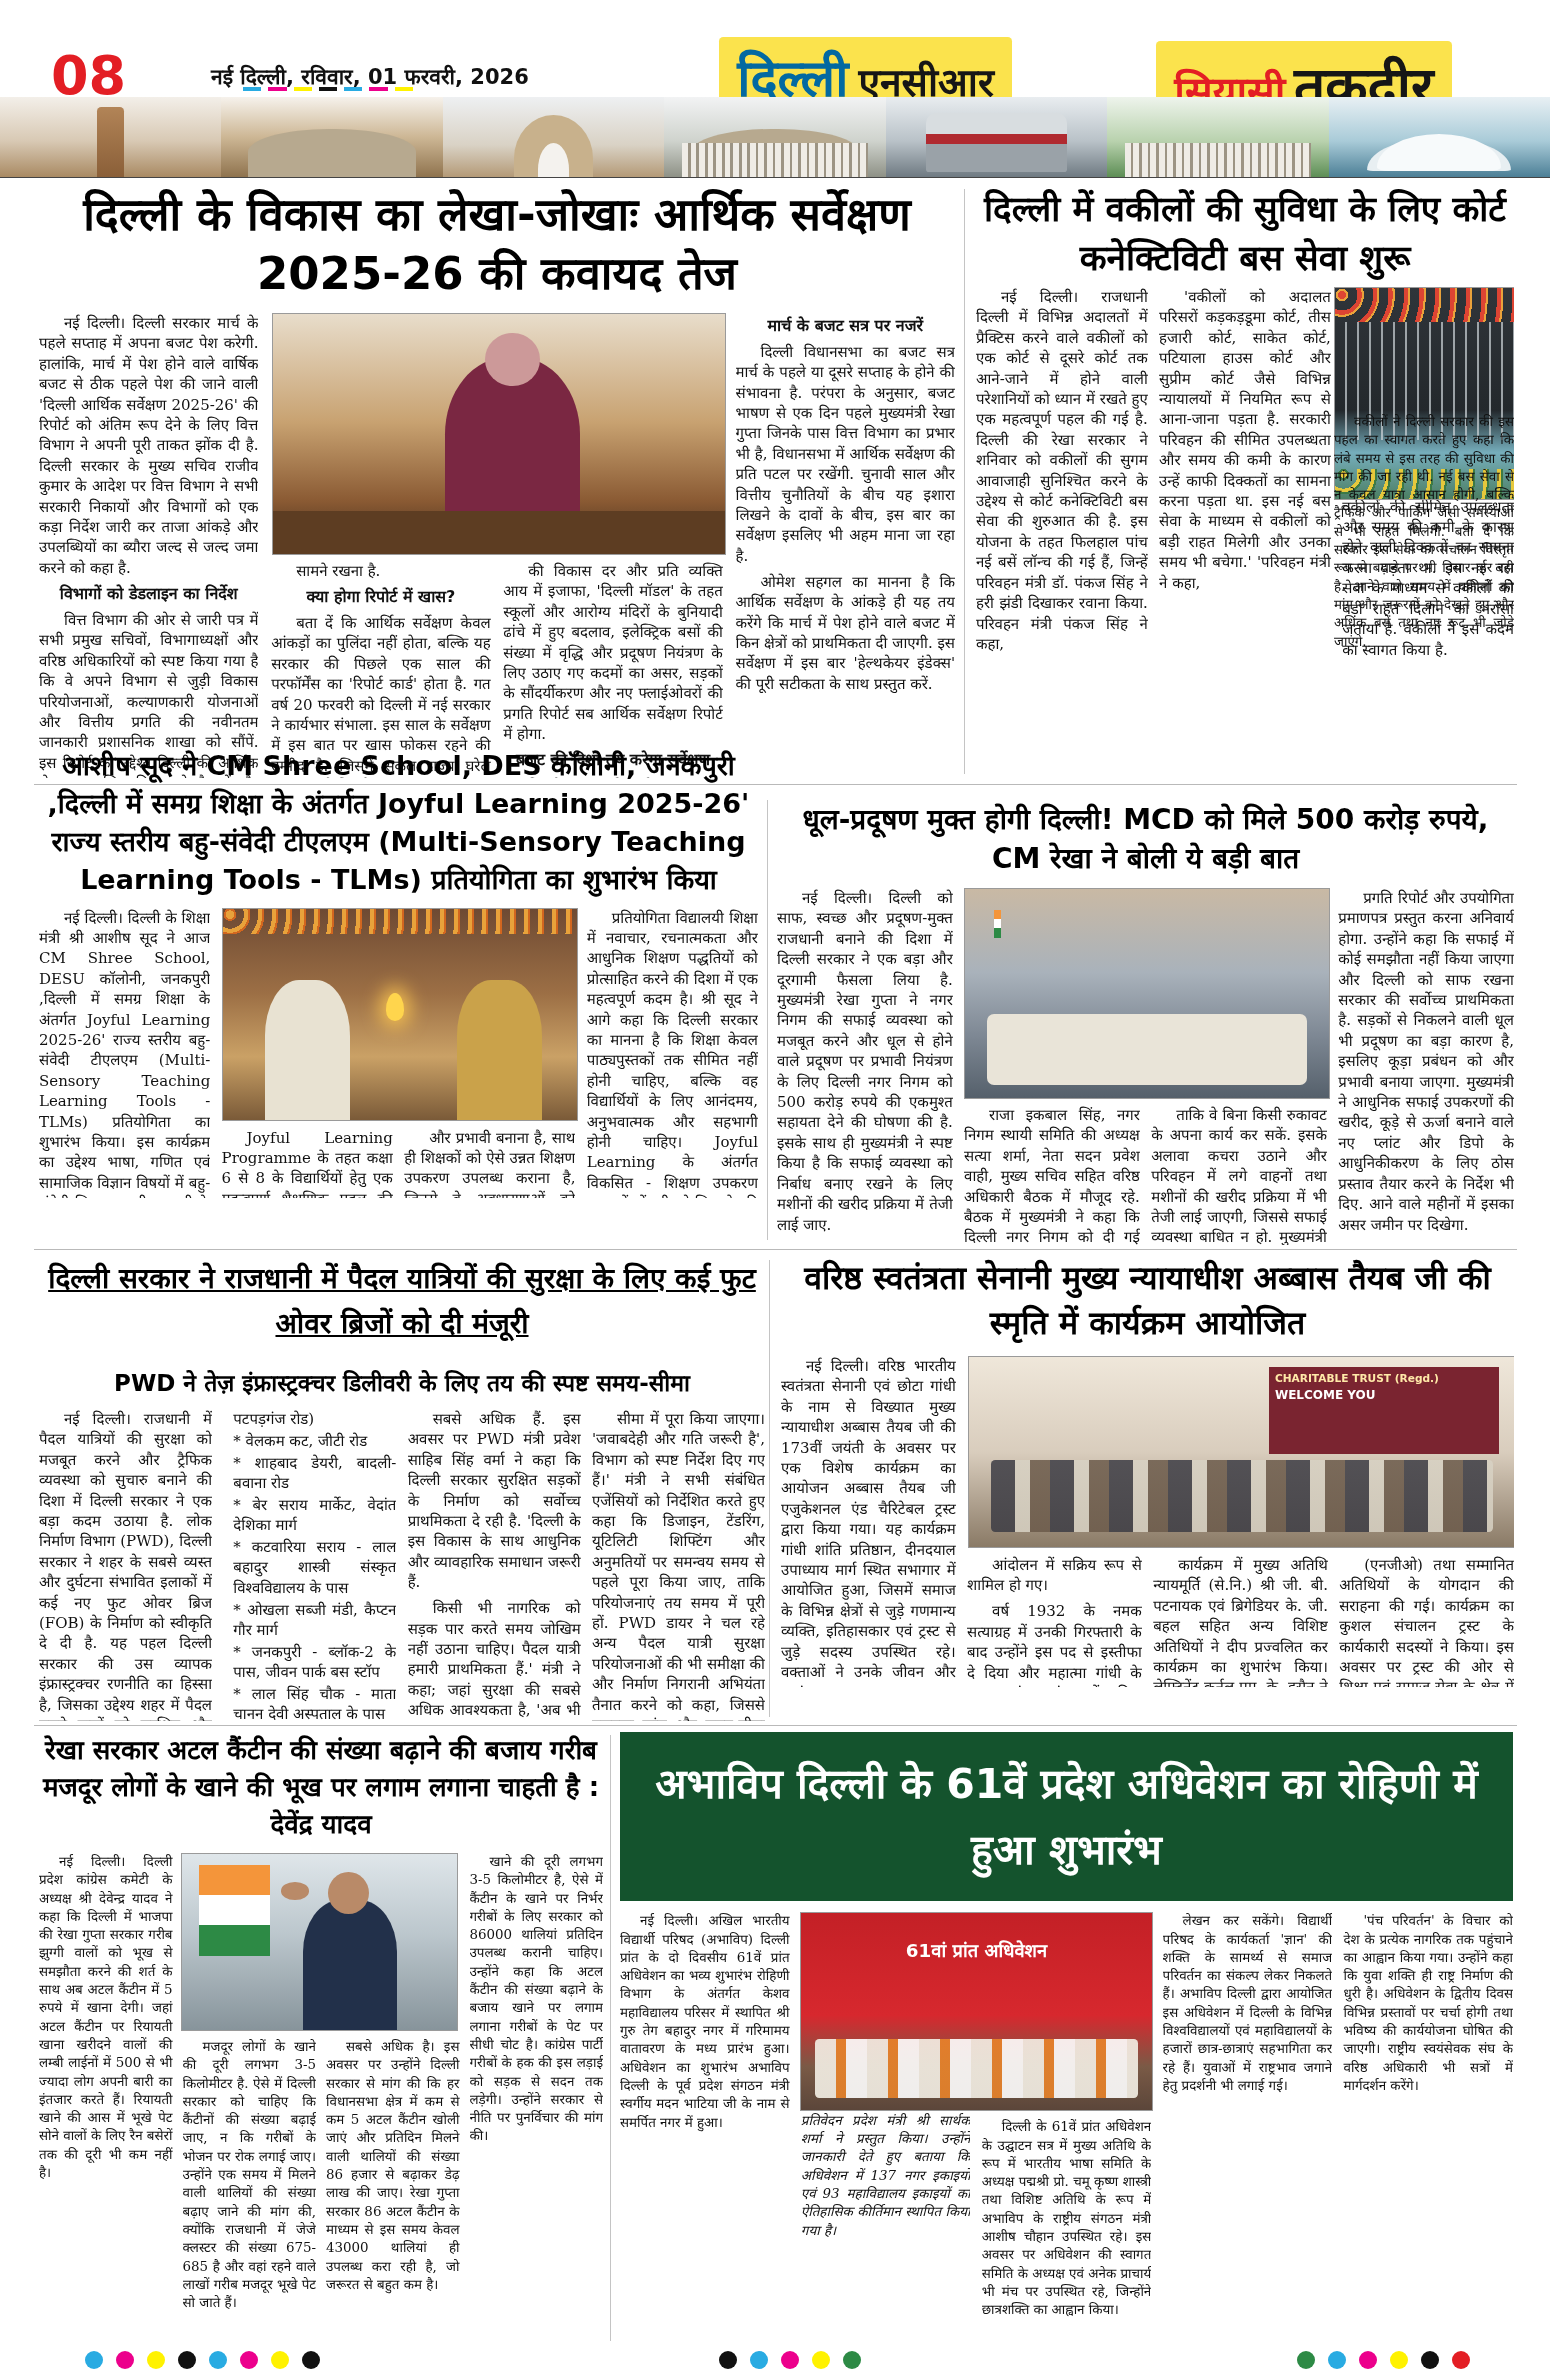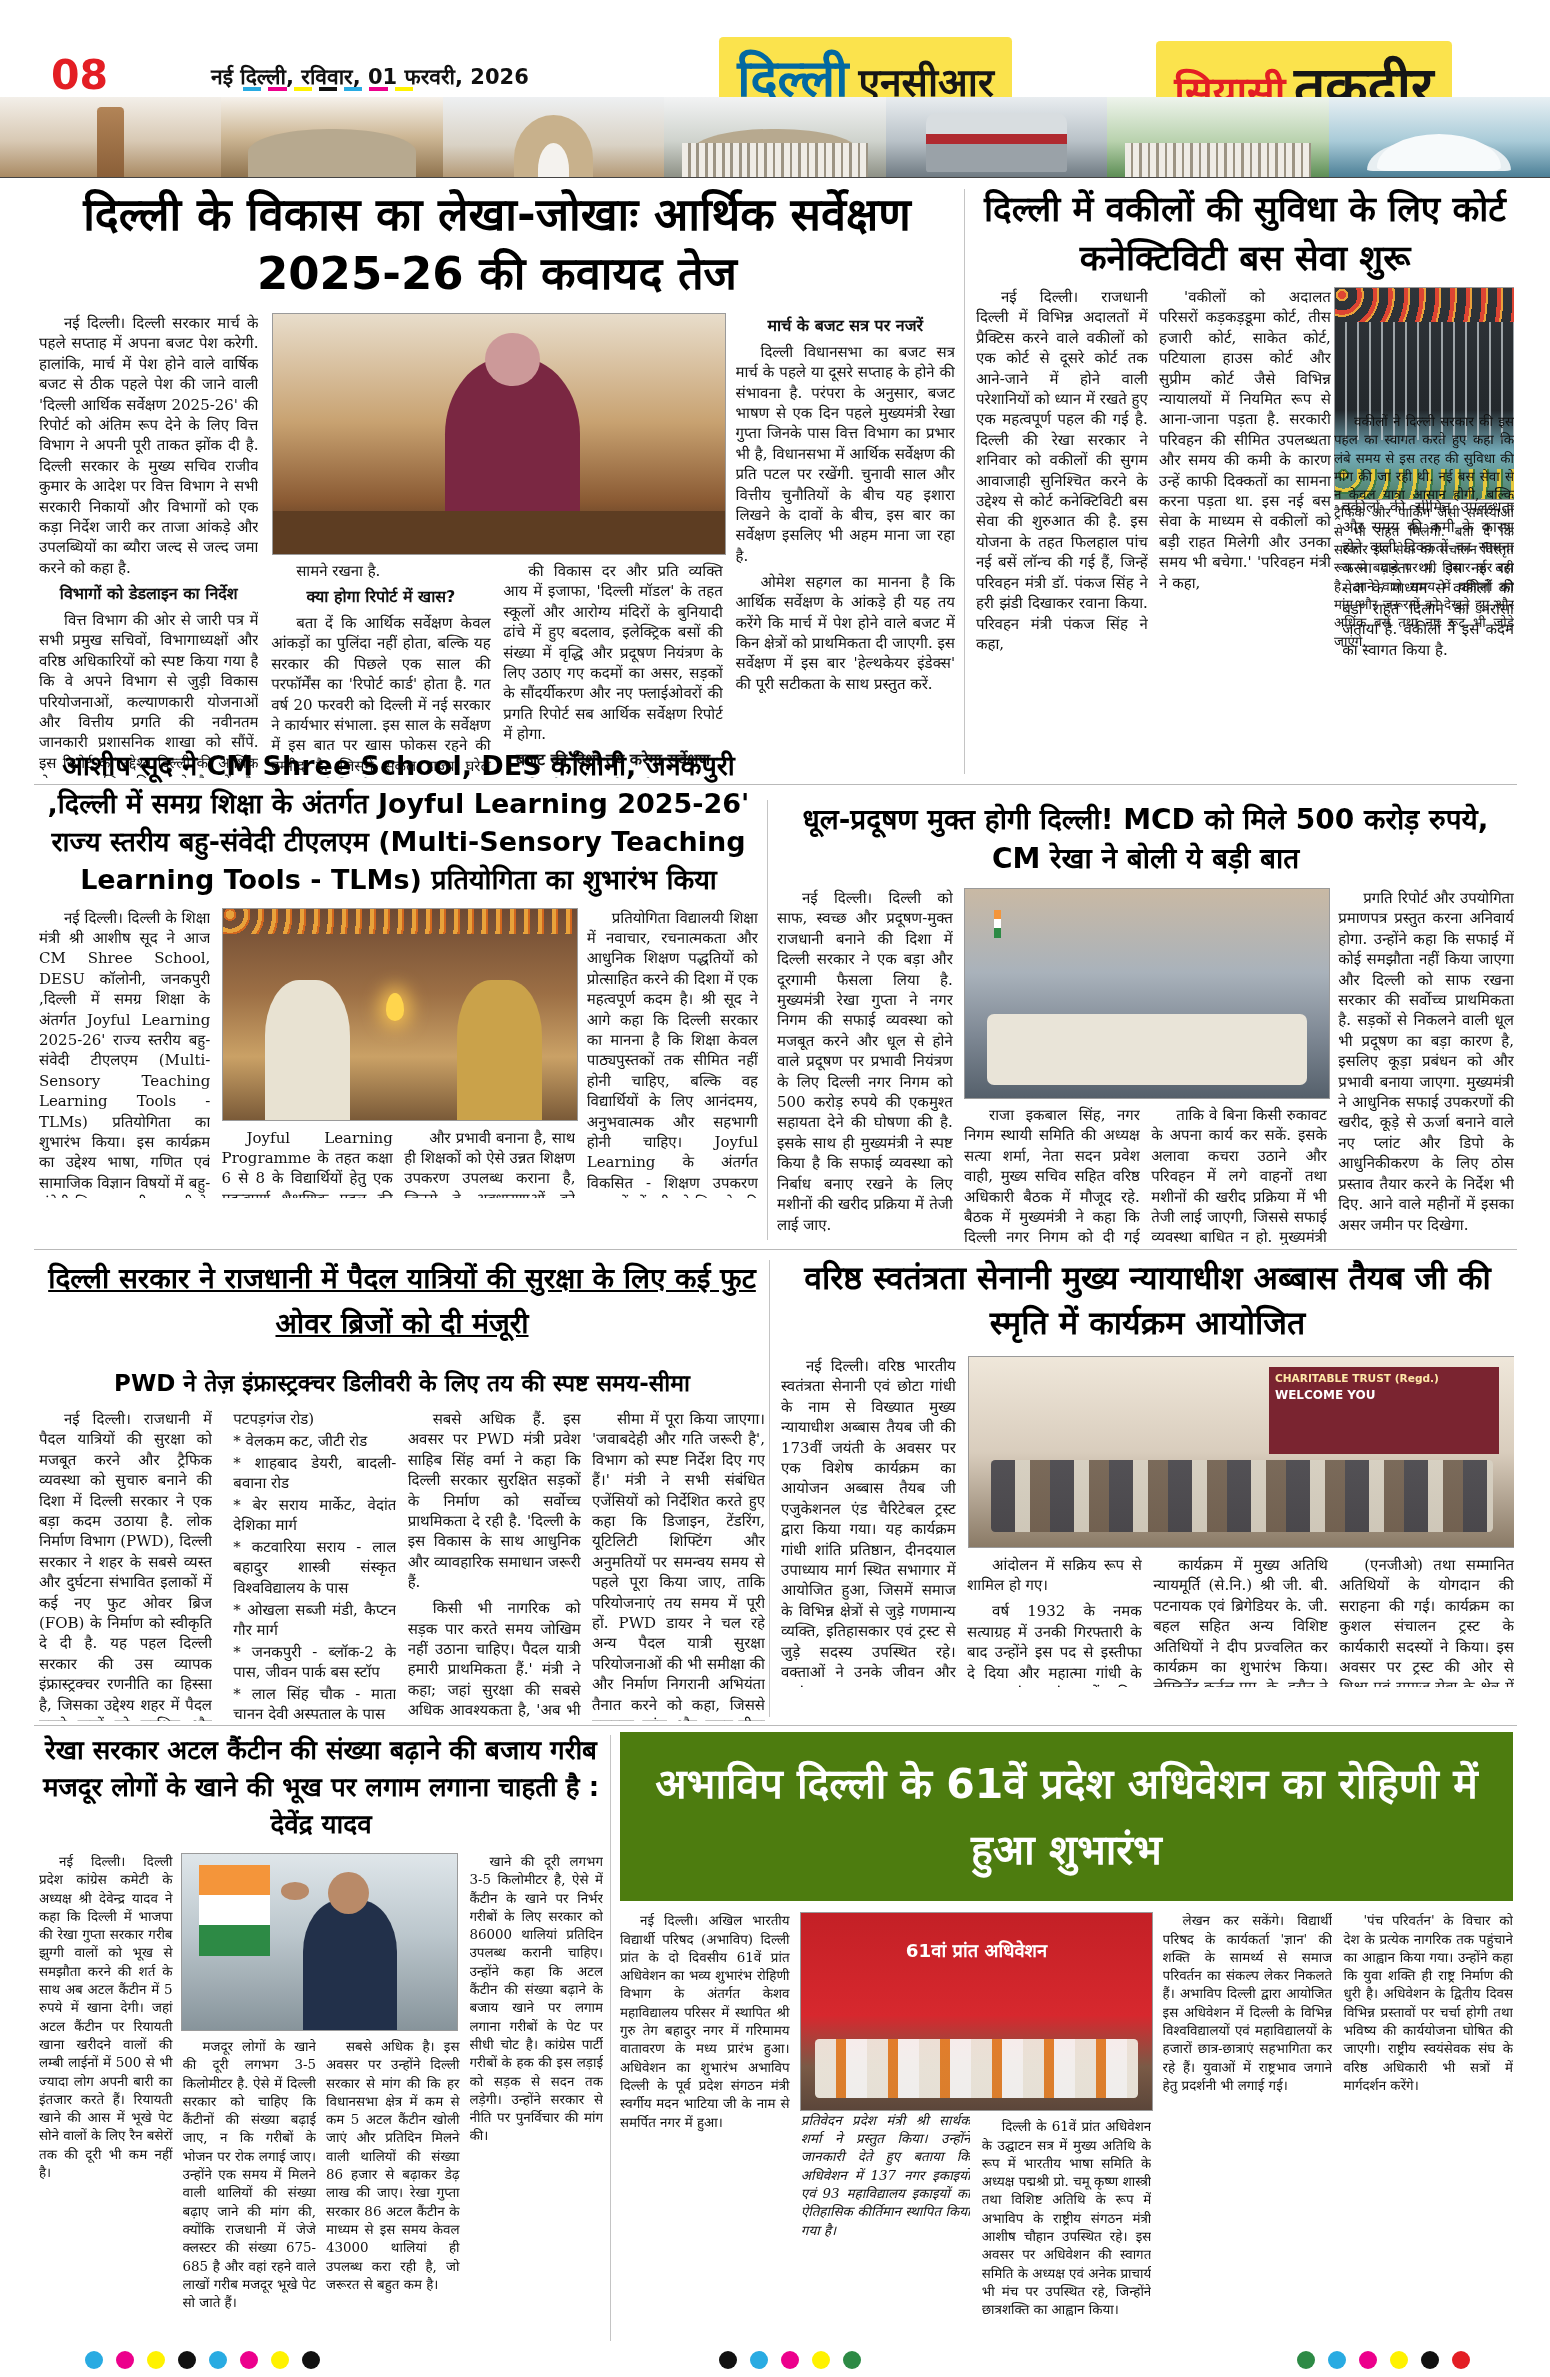--- a/index.html
+++ b/index.html
@@ -2,21 +2,21 @@
 <html lang="hi" style="font-size:11.3px"><head>
 <meta charset="utf-8">
 <style>
   html,body{margin:0;padding:0;}
   body{
     width:1550px;height:2377px;position:relative;background:#ffffff;
     font-family:"DejaVu Sans",sans-serif;color:#111;overflow:hidden;
   }
   
   .hdr{position:absolute;top:0;left:0;width:1550px;height:95px;}
-  .pageno{position:absolute;left:51px;top:51px;font-size:41px;font-weight:800;color:#e31e24;}
+  .pageno{position:absolute;left:51px;top:44px;font-size:54px;font-weight:800;color:#e31e24;}
   .edition-date{position:absolute;left:211px;top:62px;font-size:21px;font-weight:700;color:#111;}
   .masthead{position:absolute;left:719px;top:37px;background:#fbe34d;padding:4.2px 18.3px 7px;border-radius:4.2px;white-space:nowrap;}
   .masthead .red{font-size:51px;font-weight:800;color:#0369a1;}
   .masthead .blk{font-size:39px;font-weight:800;color:#161616;margin-left:10px;}
   .tagline{position:absolute;left:1156px;top:41px;background:#fbe34d;padding:5.6px 18.3px 8.5px;border-radius:4.2px;white-space:nowrap;}
   .tagline .red{font-size:41px;font-weight:800;color:#e31e24;}
   .tagline .blk{font-size:55px;font-weight:800;color:#161616;margin-left:8.5px;}
   .regmarks-top{position:absolute;left:243px;top:87px;display:flex;gap:7px;}
   .regmarks-top .dash{width:18.3px;height:4.2px;display:inline-block;}
   
@@ -73,21 +73,21 @@
   .ph-trust .row{position:absolute;left:4%;bottom:8%;width:92%;height:38%;background:repeating-linear-gradient(90deg,#3c3c44 0 24px,#d8d2c4 24px 39px,#6b5a4a 39px 59px);border-radius:4.2px;opacity:.85;}
   .ph-congress{background:linear-gradient(180deg,#dfe6ea 0%,#bcc7cd 45%,#87949b 100%);}
   .ph-congress .flag{position:absolute;left:6%;top:6%;width:26%;height:52%;background:linear-gradient(180deg,#f4953a 33%,#ffffff 33% 66%,#2d8a45 66%);}
   .ph-congress .man{position:absolute;left:44%;bottom:0;width:34%;height:74%;background:#22304a;border-radius:40% 40% 0 0;}
   .ph-congress .mhead{position:absolute;left:53%;top:10%;width:15%;height:24%;background:#b98a68;border-radius:50%;}
   .ph-congress .hand{position:absolute;left:36%;top:16%;width:10%;height:10%;background:#b98a68;border-radius:50%;}
   .ph-abvp{background:linear-gradient(180deg,#c32026 0%,#d7282e 52%,#7a5a46 78%,#5b463a 100%);}
   .ph-abvp .btext{position:absolute;left:0;top:12%;width:100%;text-align:center;color:#fff;font-weight:800;font-size:18.3px;}
   .ph-abvp .row{position:absolute;left:4%;bottom:6%;width:92%;height:30%;background:repeating-linear-gradient(90deg,#f4f0e6 0 21px,#e8832a 21px 31px,#fff 31px 52px);border-radius:4.2px;opacity:.9;}
   
-  .redbanner{position:absolute;background:#4d7c0f;color:#fff;display:flex;align-items:center;justify-content:center;text-align:center;font-weight:800;}
+  .redbanner{position:absolute;background:#14532d;color:#fff;display:flex;align-items:center;justify-content:center;text-align:center;font-weight:800;}
   
   .dots{position:absolute;display:flex;gap:12.7px;}
   .dots .dot{width:18.3px;height:18.3px;border-radius:50%;display:inline-block;}
 </style>
 </head>
 <body>
 
 <div class="hdr">
   <div class="pageno">08</div>
   <div class="edition-date">नई दिल्ली, रविवार, 01 फरवरी, 2026</div>

